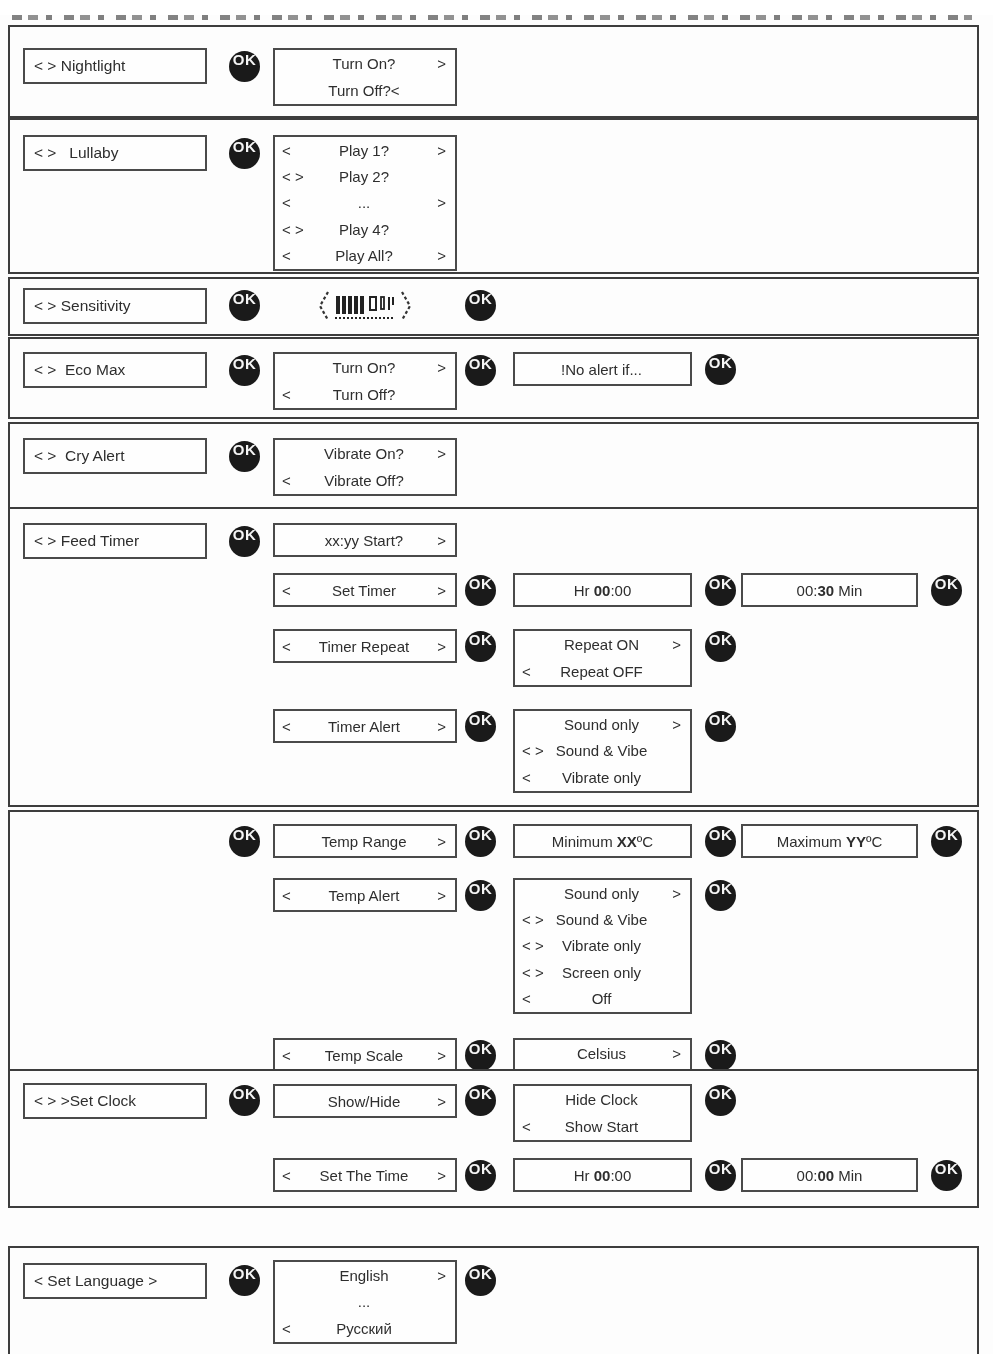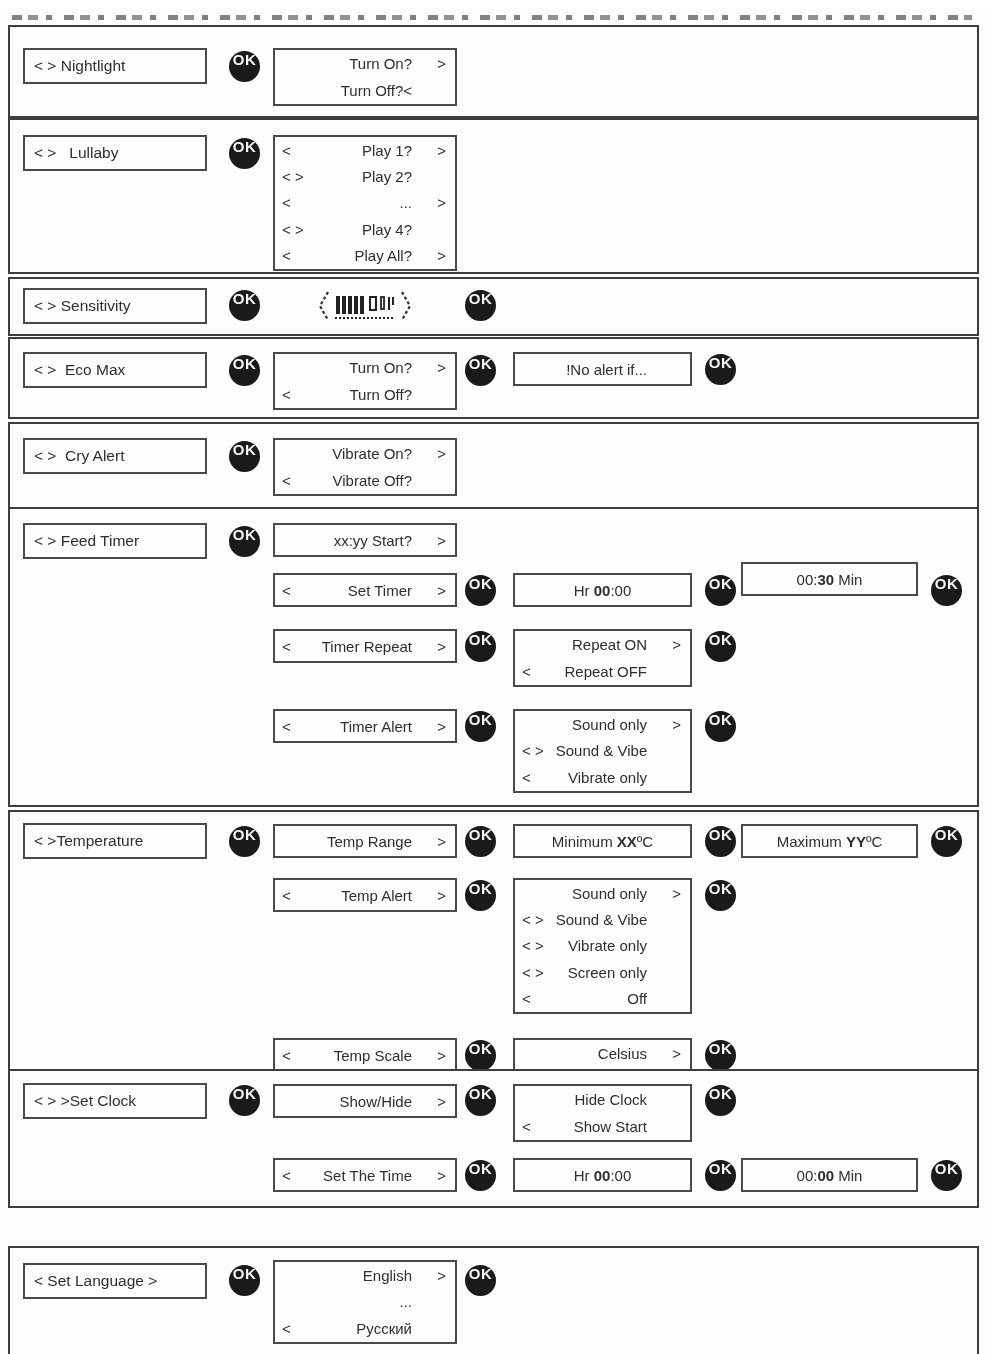--- a/index.html
+++ b/index.html
@@ -7,21 +7,21 @@
         font-family:"Liberation Sans",sans-serif;color:#2e2e2e;overflow:hidden;margin-top:15px;}
   .clip-strip{position:absolute;top:0;left:12px;width:960px;height:5px;opacity:.75;
         background:repeating-linear-gradient(90deg,#5a5a5a 0 10px,transparent 10px 16px,#6e6e6e 16px 26px,transparent 26px 34px,#555 34px 40px,transparent 40px 52px);}
   .section{position:absolute;left:8px;width:971px;border:2px solid #3d3d3d;background:#fdfdfd;box-sizing:border-box;}
   .box{position:absolute;border:2px solid #4a4a4a;background:#fefefe;box-sizing:border-box;
        display:flex;flex-direction:column;justify-content:space-around;}
   .menu{height:36px;justify-content:center;padding:0 9px;font-size:15.5px;white-space:pre;display:flex;}
   .h1{height:34px}.h2{height:58px}.h3{height:84px}.h5{height:136px}
   .line{display:flex;align-items:center;height:26px;font-size:15px;}
   .line .l{width:34px;text-align:left;padding-left:7px;white-space:pre;}
-  .line .c{flex:1;text-align:right;white-space:pre;}
+  .line .c{flex:1;text-align:center;white-space:pre;}
   .line .r{width:34px;text-align:right;padding-right:9px;white-space:pre;}
   .val{align-items:center;}
   .val .line .c b{font-weight:bold;}
   .ok{position:absolute;width:31px;height:31px;border-radius:50%;background:#1a1a1a;color:#f5f5f5;
       display:flex;align-items:flex-start;justify-content:center;font-size:15px;font-weight:bold;letter-spacing:.5px;}
   
   .c1{left:13px;width:184px}
   .k1{left:219px}
   .c2{left:263px;width:184px}
   .k2{left:455px}
@@ -190,21 +190,21 @@
         <span>OK</span>
       </div>
     <div class="box c3 h1 val" style="top:64px">
       <div class="line">
           <span class="c"><span>Hr </span><b>00</b><span>:00</span></span>
         </div>
     </div>
     <div class="ok k3" style="top:66px">
         <span>OK</span>
       </div>
-    <div class="box c4 h1 val" style="top:53px">
+    <div class="box c4 h1 val" style="top:64px">
       <div class="line">
           <span class="c"><span>00:</span><b>30</b><span> Min</span></span>
         </div>
     </div>
     <div class="ok k4" style="top:66px">
         <span>OK</span>
       </div>
 
     <div class="box c2 h1" style="top:120px">
         <div class="line">
@@ -258,21 +258,20 @@
           <span class="c">Vibrate only</span>
           <span class="r"></span>
         </div>
       </div>
     <div class="ok k3" style="top:202px">
         <span>OK</span>
       </div>
   </div>
 
   <div class="section" style="top:795px;height:291px">
-    <div class="box menu c1" style="top:11px"><span>&lt; &gt;Temperature</span></div>
     <div class="ok k1" style="top:14px">
         <span>OK</span>
       </div>
     <div class="box c2 h1" style="top:12px">
         <div class="line">
           <span class="l"></span>
           <span class="c">Temp Range</span>
           <span class="r">&gt;</span>
         </div>
       </div>

